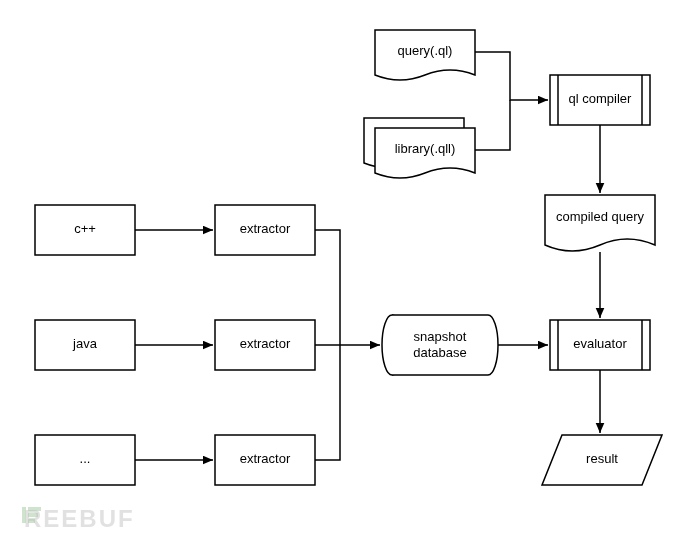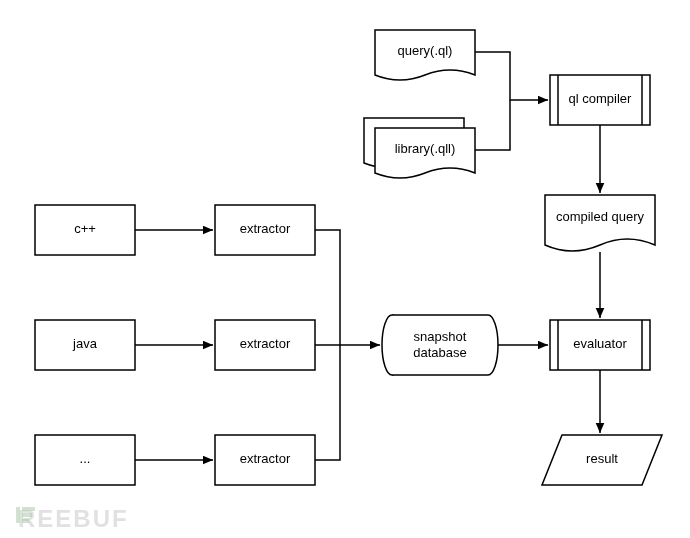--- a/index.html
+++ b/index.html
@@ -17,21 +17,21 @@
     left: 0;
   }
   .node-text {
     font-size: 13px;
     fill: black;
     text-anchor: middle;
     dominant-baseline: middle;
   }
   .watermark {
     position: absolute;
-    left: 16px;
+    left: 22px;
     bottom: 5px;
     font-size: 24px;
     font-weight: bold;
     color: rgba(180, 180, 180, 0.4);
     letter-spacing: 2px;
     font-family: Arial, sans-serif;
   }
   .wm-bar {
     display: inline-block;
     vertical-align: middle;

